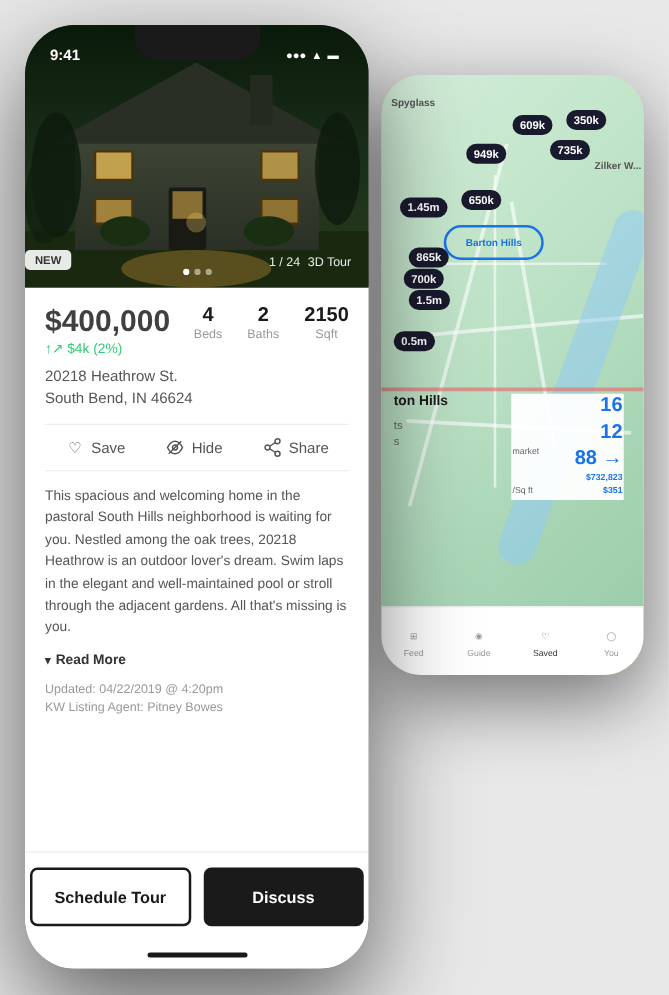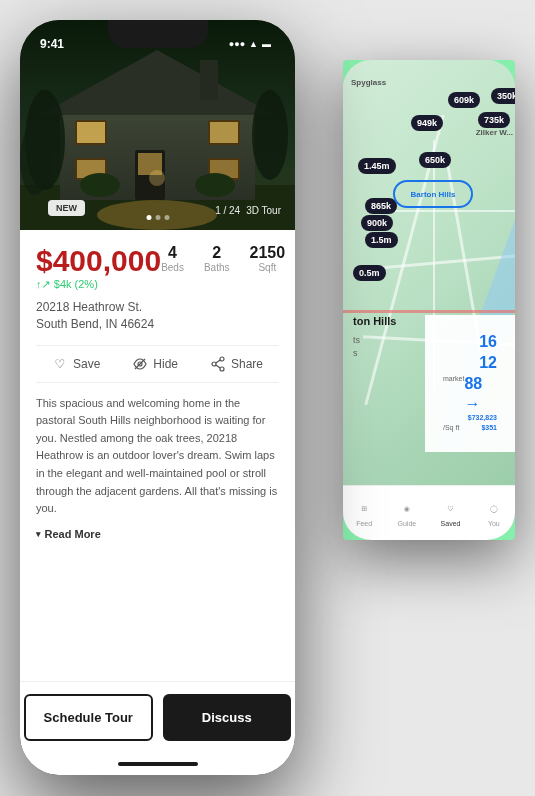--- a/index.html
+++ b/index.html
@@ -19,24 +19,24 @@
       position: relative;
       width: 535px;
       height: 796px;
     }
 
     
     .phone-back {
       position: absolute;
       right: 20px;
       top: 60px;
-      width: 172px;
+      width: 210px;
       height: 480px;
-      background: #86efac;
-      border-radius: 4px;
+      background: #fde047;
+      border-radius: 32px;
       overflow: hidden;
       box-shadow: 0 20px 60px rgba(0,0,0,0.5);
       z-index: 1;
     }
     .phone-back-inner {
       width: 100%;
       height: 100%;
       border-radius: 28px;
       overflow: hidden;
       background: #c8e6c9;
@@ -191,21 +191,21 @@
       width: 100%;
       height: 210px;
       background: linear-gradient(180deg, #1a2a1a 0%, #2d3d2d 20%, #3d5030 40%, #2a3520 60%, #1a2510 80%, #0f1a0a 100%);
       position: relative;
       flex-shrink: 0;
     }
     
     .image-badge-new {
       position: absolute;
       bottom: 14px;
-      left: 28px;
+      left: 0;
       background: rgba(255,255,255,0.9);
       color: #333;
       font-size: 9px;
       font-weight: 700;
       padding: 3px 8px;
       border-radius: 4px;
     }
     .image-badge-count {
       position: absolute;
       bottom: 14px;
@@ -242,23 +242,23 @@
     .content::-webkit-scrollbar { display: none; }
 
     
     .price-row {
       display: flex;
       justify-content: space-between;
       align-items: flex-start;
       margin-bottom: 4px;
     }
     .price {
-      font-size: 30px;
+      font-size: 24px;
       font-weight: 700;
-      color: #b91c1c;
+      color: #404040;
     }
     .price-change {
       font-size: 11px;
       color: #2ecc71;
       display: flex;
       align-items: center;
       gap: 2px;
     }
     .stats-row {
       display: flex;
@@ -406,35 +406,35 @@
 
         <div style="position:absolute; top:18px; left:8px; font-size:8px; color:#555; font-weight:600;">Spyglass</div>
 
         <div style="position:absolute; top:68px; right:2px; font-size:8px; color:#555; font-weight:600;">Zilker W...</div>
 
         <div style="position:absolute; top:32px; left:105px;" class="price-bubble">609k</div>
         <div style="position:absolute; top:28px; left:148px;" class="price-bubble">350k</div>
         <div style="position:absolute; top:55px; left:68px;" class="price-bubble">949k</div>
         <div style="position:absolute; top:52px; left:135px;" class="price-bubble">735k</div>
         <div style="position:absolute; top:98px; left:15px;" class="price-bubble">1.45m</div>
-        <div style="position:absolute; top:92px; left:76px;" class="price-bubble">650k</div>
+        <div style="position:absolute; top:92px; left:64px;" class="price-bubble">650k</div>
         <div style="position:absolute; top:138px; left:22px;" class="price-bubble">865k</div>
-        <div style="position:absolute; top:155px; left:18px;" class="price-bubble">900k</div>
+        <div style="position:absolute; top:155px; left:18px;" class="price-bubble">700k</div>
         <div style="position:absolute; top:172px; left:22px;" class="price-bubble">1.5m</div>
         <div style="position:absolute; top:205px; left:10px;" class="price-bubble">0.5m</div>
 
         <div class="map-label-circle" style="left:50px; top:120px;">Barton Hills</div>
 
         <div style="position:absolute; top:250px; left:0; right:0; height:3px; background:#e57373; opacity:0.7;"></div>
 
         <div style="position:absolute; top:255px; left:10px; font-size:11px; font-weight:700; color:#1a1a1a;">ton Hills</div>
         <div style="position:absolute; top:275px; left:10px; font-size:9px; color:#666;">ts</div>
         <div style="position:absolute; top:288px; left:10px; font-size:9px; color:#666;">s</div>
 
-        <div style="position:absolute; top:255px; right:0; width:90px; background:rgba(255,255,255,0.95); padding:18px;">
+        <div style="position:absolute; top:255px; right:16px; width:90px; background:rgba(255,255,255,0.95); padding:1px;">
           <div class="map-stat-row">
             <span style="font-size:7px; color:#666;"></span>
             <span class="map-stat-value">16</span>
           </div>
           <div class="map-stat-row">
             <span style="font-size:7px; color:#666;"></span>
             <span class="map-stat-value">12</span>
           </div>
           <div class="map-stat-row">
             <span style="font-size:7px; color:#666;">market</span>
@@ -608,20 +608,22 @@
           </button>
         </div>
 
         <p class="description">This spacious and welcoming home in the pastoral South Hills neighborhood is waiting for you. Nestled among the oak trees, 20218 Heathrow is an outdoor lover's dream. Swim laps in the elegant and well-maintained pool or stroll through the adjacent gardens. All that's missing is you.</p>
 
         <div class="read-more">
           <span style="font-size:9px;">▾</span>
           <span>Read More</span>
         </div>
 
+        <div class="meta-info">Updated: 04/22/2019 @ 4:20pm</div>
+        <div class="meta-info">KW Listing Agent: Pitney Bowes</div>
       </div>
 
       <div class="bottom-bar">
         <button class="btn-schedule">Schedule Tour</button>
         <button class="btn-discuss">Discuss</button>
       </div>
 
       <div class="home-indicator">
         <div class="home-bar"></div>
       </div>

